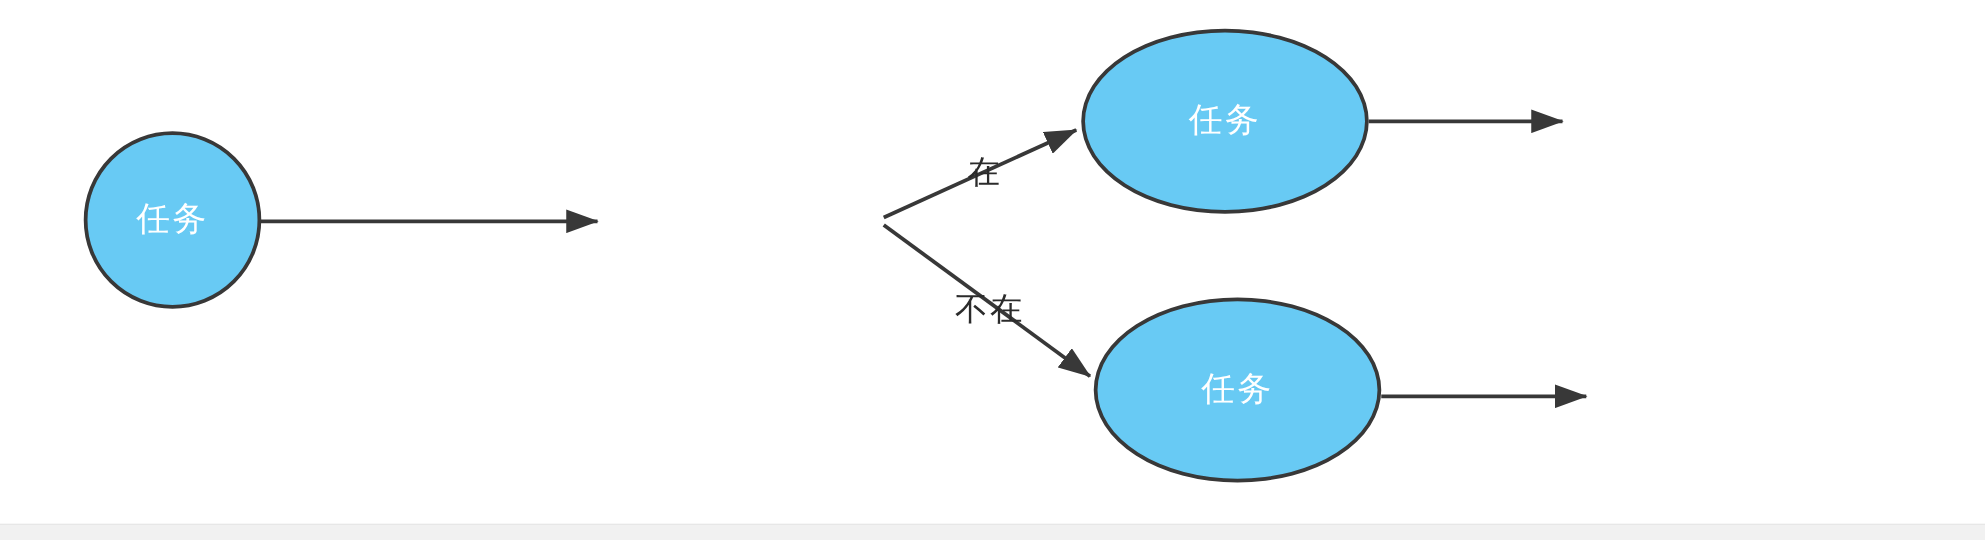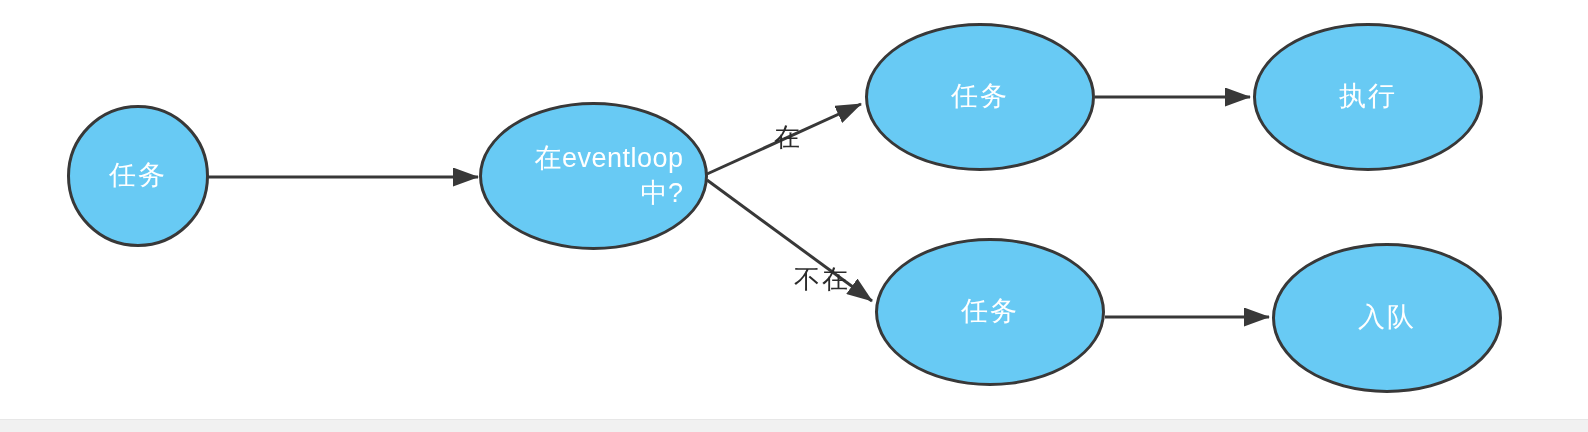--- a/index.html
+++ b/index.html
@@ -38,21 +38,21 @@
   .node-decision .lbl{width:180px;letter-spacing:0.5px;}
   .node-task-top{left:865px; top:23px;  width:230px; height:148px;}
   .node-execute {left:1253px;top:23px;  width:230px; height:148px;}
   .node-task-bot{left:875px; top:238px; width:230px; height:148px;}
   .node-enqueue {left:1272px;top:243px; width:230px; height:150px;}
   .edge-label{
     position:absolute;color:var(--edge-label);
     font-size:26px;text-align:center;letter-spacing:2px;
   }
   .edge-label-yes{left:760px;top:120px;width:56px;}
-  .edge-label-no {left:784px;top:230px;width:76px;margin-top:32px;}
+  .edge-label-no {left:754px;top:230px;width:76px;}
   .footer-strip{
     position:absolute;left:0;right:0;bottom:0;height:13px;
     background:var(--footer-bar);border-top:1px solid #e7e7e7;
   }
 </style>
 </head>
 <body>
 
 <div class="canvas">
 
@@ -66,37 +66,28 @@
     <line x1="707" y1="174" x2="861" y2="104" marker-end="url(#arrowhead)"></line>
     <line x1="707" y1="180" x2="872" y2="301" marker-end="url(#arrowhead)"></line>
     <line x1="1095" y1="97" x2="1250" y2="97" marker-end="url(#arrowhead)"></line>
     <line x1="1105" y1="317" x2="1269" y2="317" marker-end="url(#arrowhead)"></line>
   </svg>
 
   <div class="node node-start">
     <span class="lbl">任务</span>
   </div>
 
-  <div class="node node-decision">
-    <span class="lbl">在eventloop中?</span>
-  </div>
 
   <div class="node node-task-top">
     <span class="lbl">任务</span>
   </div>
 
-  <div class="node node-execute">
-    <span class="lbl">执行</span>
-  </div>
 
   <div class="node node-task-bot">
     <span class="lbl">任务</span>
   </div>
 
-  <div class="node node-enqueue">
-    <span class="lbl">入队</span>
-  </div>
 
   <div class="edge-label edge-label-yes">在</div>
   <div class="edge-label edge-label-no">不在</div>
 
   <div class="footer-strip"></div>
 </div>
 
 </body></html>

